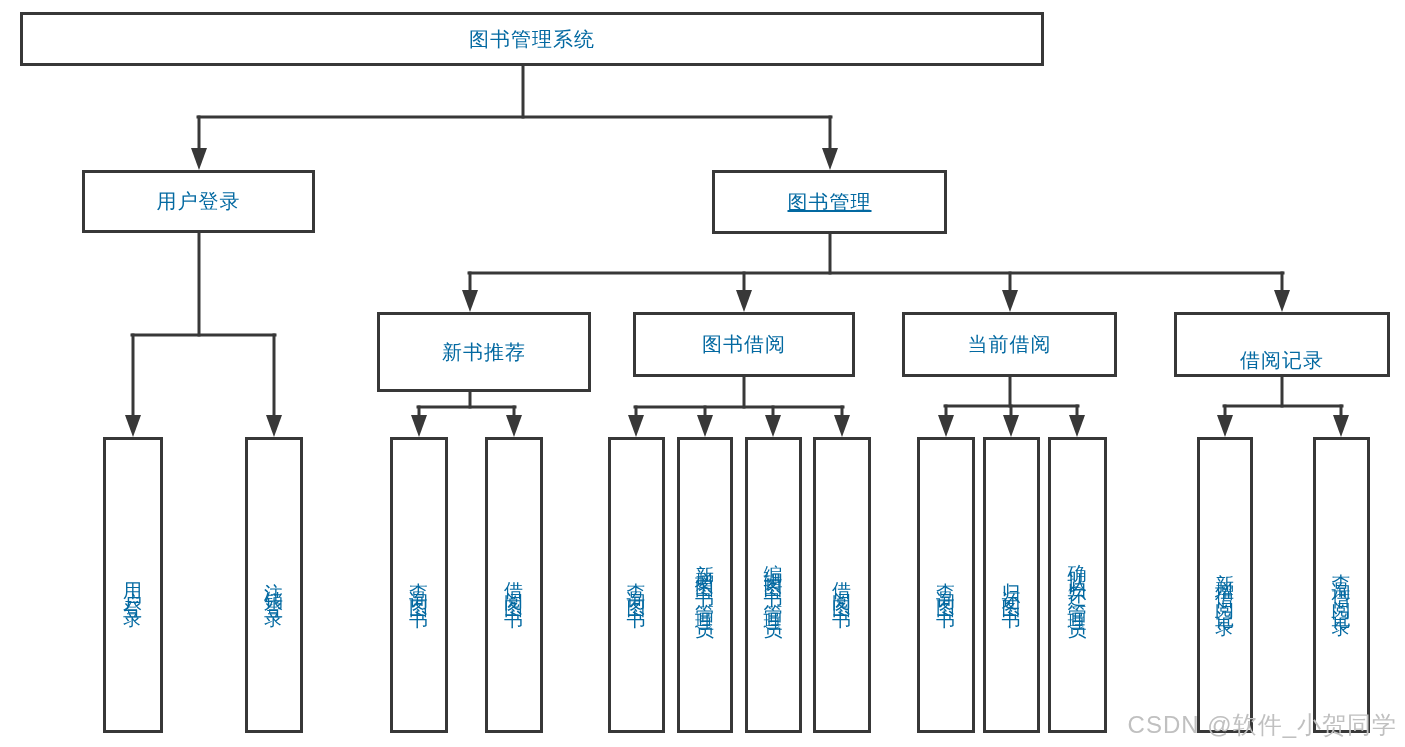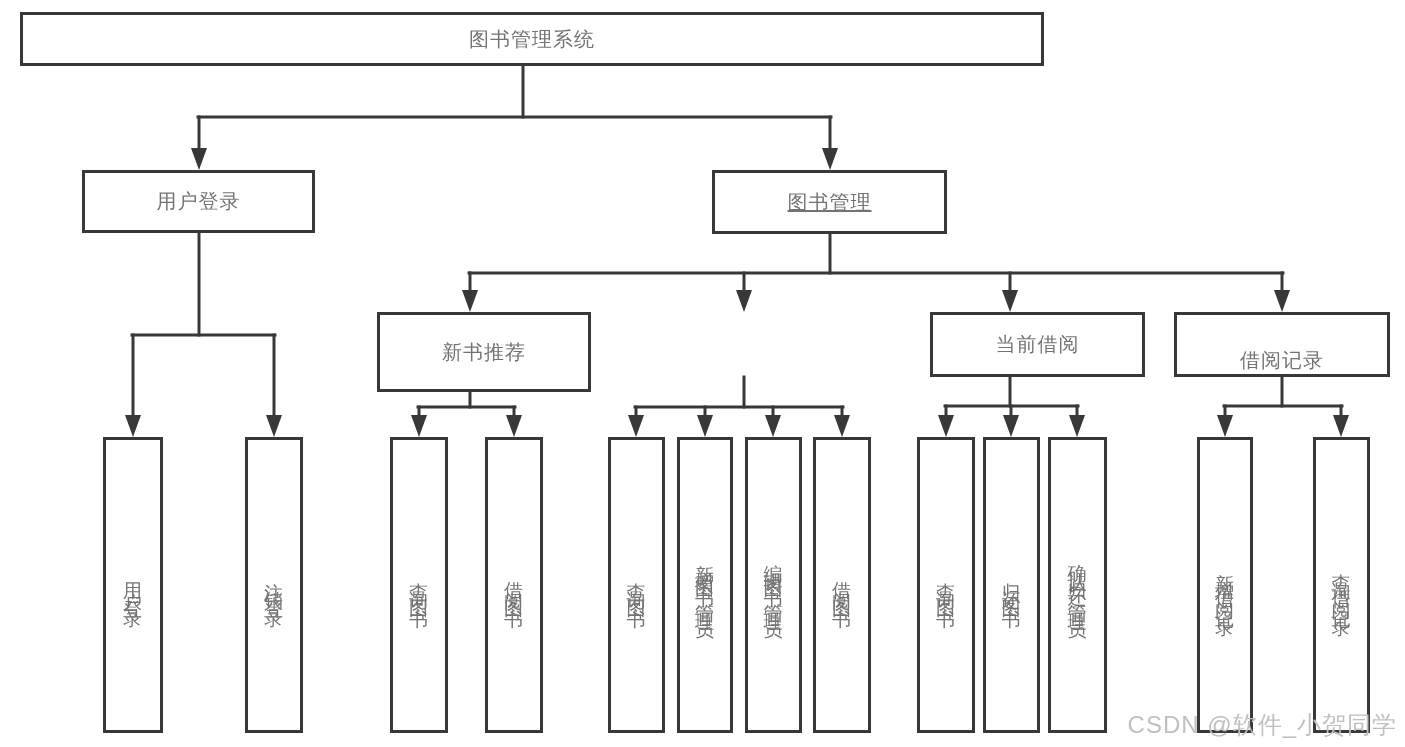--- a/index.html
+++ b/index.html
@@ -13,21 +13,21 @@
   .stage { position: absolute; left: 0; top: 0; width: 1405px; height: 747px; }
   svg.connectors { position: absolute; left: 0; top: 0; }
   .box {
     position: absolute;
     box-sizing: border-box;
     border: 3px solid #383838;
     background: #ffffff;
     display: flex;
     align-items: center;
     justify-content: center;
-    color: #737373;
+    color: #0369a1;
   }
   .h-label {
     font-size: 20px;
     letter-spacing: 1px;
     white-space: nowrap;
   }
   .leaf { top: 437px; height: 296px; }
   .v-label {
     writing-mode: vertical-rl;
     text-orientation: mixed;
@@ -125,21 +125,24 @@
   <div class="box" style="left:82px; top:170px; width:233px; height:63px;">
     <span class="h-label">用户登录</span>
   </div>
   <div class="box" style="left:712px; top:170px; width:235px; height:64px;text-decoration:underline;">
     <span class="h-label">图书管理</span>
   </div>
 
   <div class="box" style="left:377px; top:312px; width:214px; height:80px;">
     <span class="h-label">新书推荐</span>
   </div>
-  <div class="box" style="left:902px; top:312px; width:215px; height:65px;margin-left:28px;">
+  <div class="box" style="left:633px; top:312px; width:222px; height:65px;">
+    <span class="h-label">图书借阅</span>
+  </div>
+  <div class="box" style="left:902px; top:312px; width:215px; height:65px;">
     <span class="h-label">当前借阅</span>
   </div>
   <div class="box" style="left:1174px; top:312px; width:216px; height:65px;align-items:flex-end;">
     <span class="h-label">借阅记录</span>
   </div>
 
   <div class="box leaf" style="left:103px; width:60px;">
     <span class="v-label">用户登录</span>
   </div>
   <div class="box leaf" style="left:245px; width:58px;">

